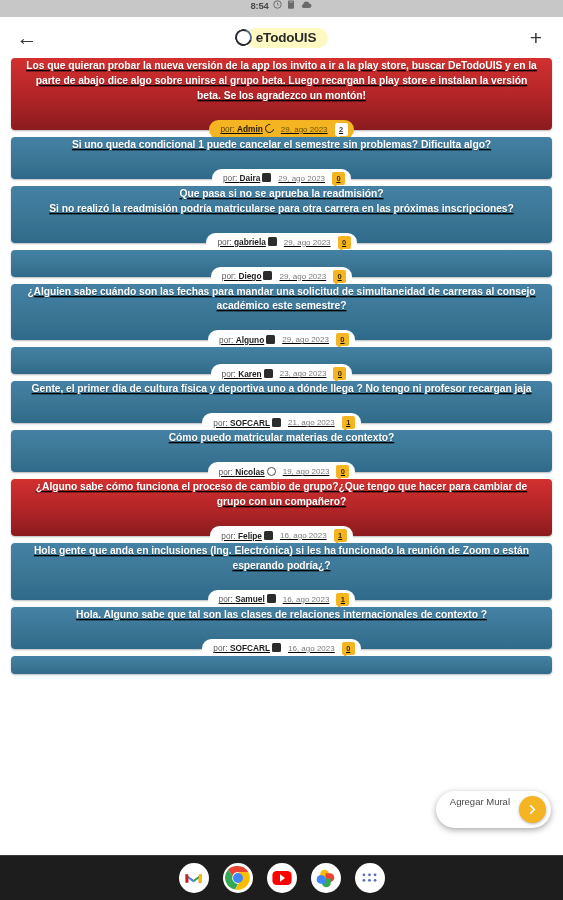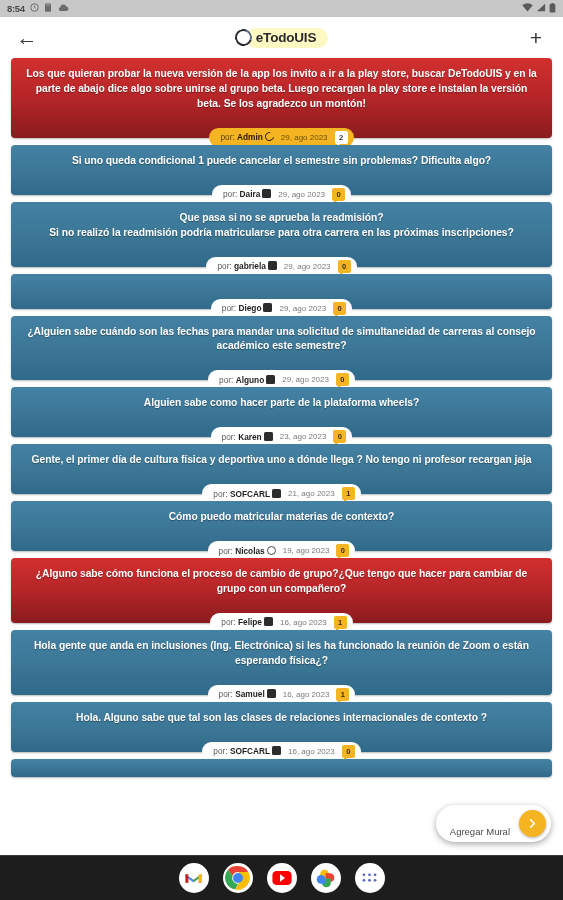--- a/index.html
+++ b/index.html
@@ -13,20 +13,21 @@
   
   .status-bar {
     height: 17px;
     background: #c7c7c7;
     display: flex;
     align-items: center;
     padding: 0 7px;
     font-size: 9px;
     color: #5a5a5a;
     gap: 6px;
+    flex-direction: column;
   }
   .status-left { display: flex; align-items: center; gap: 5px; }
   .status-right { margin-left: auto; display: flex; align-items: center; gap: 3px; }
   .status-time { font-size: 9.5px; font-weight: bold; letter-spacing: -0.3px; color: #4a4a4a; }
   .sb-ico { display: inline-block; }
 
   
   .app-bar {
     height: 41px;
     background: #ffffff;
@@ -74,24 +75,25 @@
   
   .feed {
     height: 814px;
     overflow: hidden;
     background: #fff;
     padding: 0 11px;
   }
   .card {
     border-radius: 4px;
     margin-bottom: 7px;
-    padding: 9px 13px 0 13px;
+    padding: 1px 13px 0 13px;
     position: relative;
     box-shadow: 0 1px 2px rgba(0,0,0,.28);
     cursor: pointer;
+    text-decoration: underline;
   }
   .card.blue  { background: linear-gradient(180deg,#4481a4 0%, #3b7695 55%, #2f6a8a 100%); }
   .card.red   { background: linear-gradient(180deg,#d2302f 0%, #b52528 50%, #8a1b1e 100%); }
   .card-text {
     color: #ffffff;
     font-size: 10.3px;
     line-height: 1.45;
     font-weight: bold;
     text-shadow: 0 1px 1px rgba(0,0,0,.35);
     letter-spacing: -0.05px;
@@ -168,23 +170,23 @@
   }
   .badge.yellow .badge-count::after { border-left-color: #ffffff; }
   .badge.yellow .badge-author { color: #5a4300; }
   .badge.yellow .badge-author b { color: #241900; }
   .badge.yellow .badge-date { color: #6b5200; }
 
   
   .fab {
     position: absolute;
     right: 12px;
-    bottom: 58px;
-    display: flex;
-    align-items: flex-end;
+    bottom: 72px;
+    display: flex;
+    align-items: flex-start;
     background: #ffffff;
     border-radius: 20px;
     padding: 5px 5px 5px 14px;
     box-shadow: 0 2px 6px rgba(0,0,0,.35);
     cursor: pointer;
     z-index: 40;
   }
   .fab-label { font-size: 9.5px; color: #4a4a4a; margin-right: 9px; }
   .fab-circle {
     width: 27px; height: 27px;
@@ -322,21 +324,20 @@
         <div class="card-text left">¿Alguien sabe cuándo son las fechas para mandar una solicitud de simultaneidad de carreras al consejo académico este semestre?</div>
         <div class="badge-row">
           <div class="badge white">
             <span class="badge-author">por: <b>Alguno</b><span class="badge-avatar"></span></span>
             <span class="badge-date">29, ago 2023</span>
             <span class="badge-count">0</span>
           </div>
         </div>
       </div>
       <div class="card blue">
-        <div class="card-text center">Alguien sabe como hacer parte de la plataforma wheels?</div>
         <div class="badge-row">
           <div class="badge white">
             <span class="badge-author">por: <b>Karen</b><span class="badge-avatar"></span></span>
             <span class="badge-date">23, ago 2023</span>
             <span class="badge-count">0</span>
           </div>
         </div>
       </div>
       <div class="card blue">
         <div class="card-text center">Gente, el primer día de cultura física y deportiva uno a dónde llega ? No tengo ni profesor recargan jaja</div>
@@ -362,21 +363,21 @@
         <div class="card-text center">¿Alguno sabe cómo funciona el proceso de cambio de grupo?¿Que tengo que hacer para cambiar de grupo con un compañero?</div>
         <div class="badge-row">
           <div class="badge white">
             <span class="badge-author">por: <b>Felipe</b><span class="badge-avatar"></span></span>
             <span class="badge-date">16, ago 2023</span>
             <span class="badge-count">1</span>
           </div>
         </div>
       </div>
       <div class="card blue">
-        <div class="card-text left">Hola gente que anda en inclusiones (Ing. Electrónica) si les ha funcionado la reunión de Zoom o están esperando física¿?</div>
+        <div class="card-text left">Hola gente que anda en inclusiones (Ing. Electrónica) si les ha funcionado la reunión de Zoom o están esperando podría¿?</div>
         <div class="badge-row">
           <div class="badge white">
             <span class="badge-author">por: <b>Samuel</b><span class="badge-avatar"></span></span>
             <span class="badge-date">16, ago 2023</span>
             <span class="badge-count">1</span>
           </div>
         </div>
       </div>
       <div class="card blue">
         <div class="card-text center">Hola. Alguno sabe que tal son las clases de relaciones internacionales de contexto ?</div>

